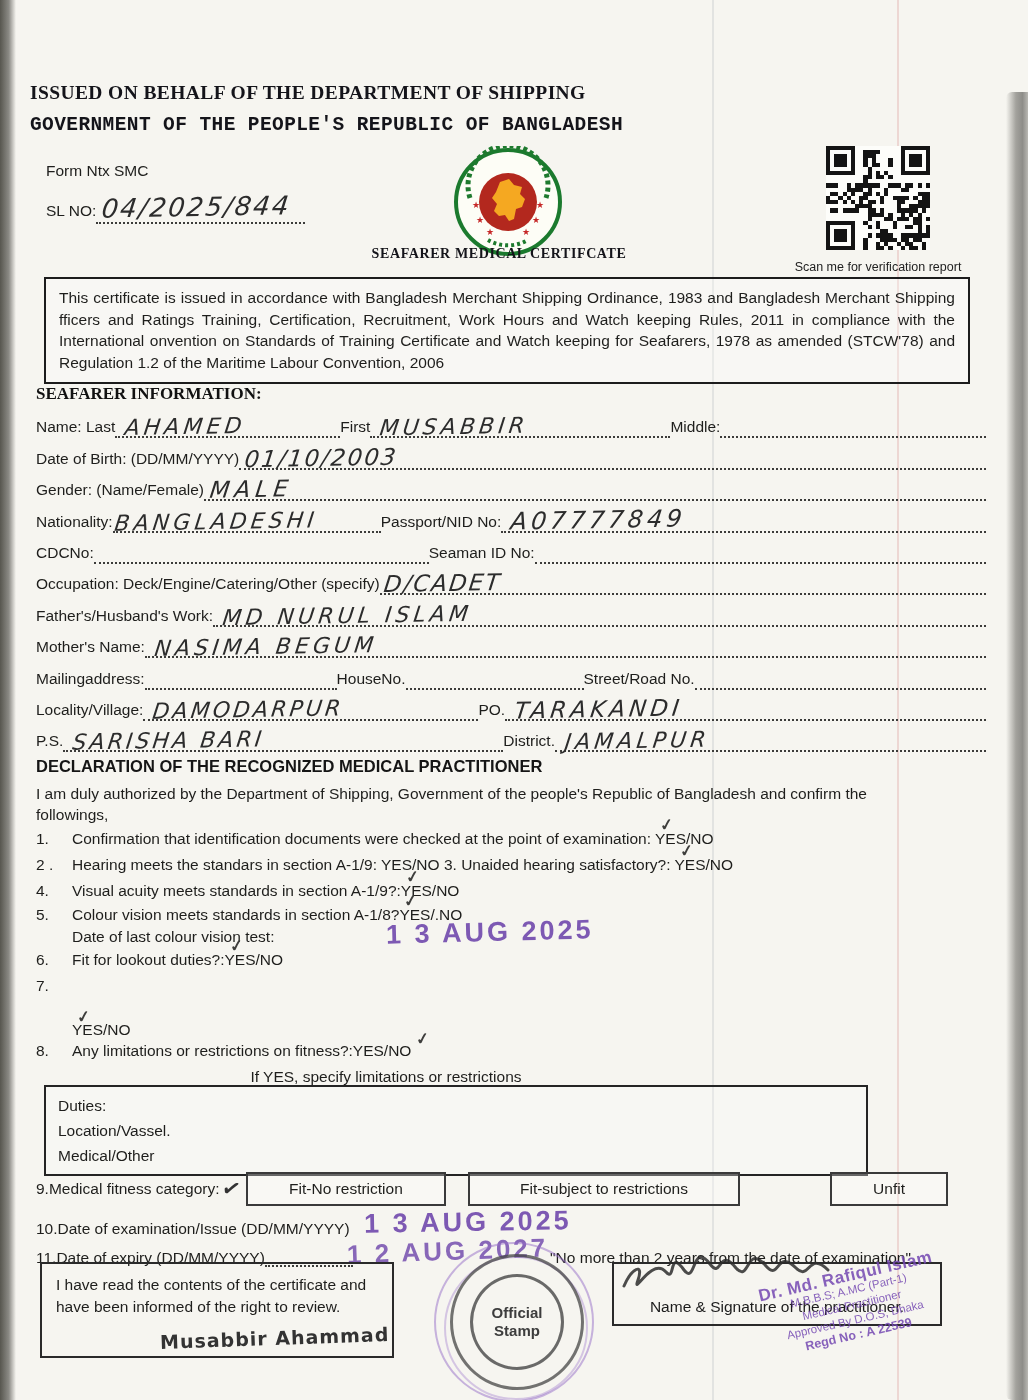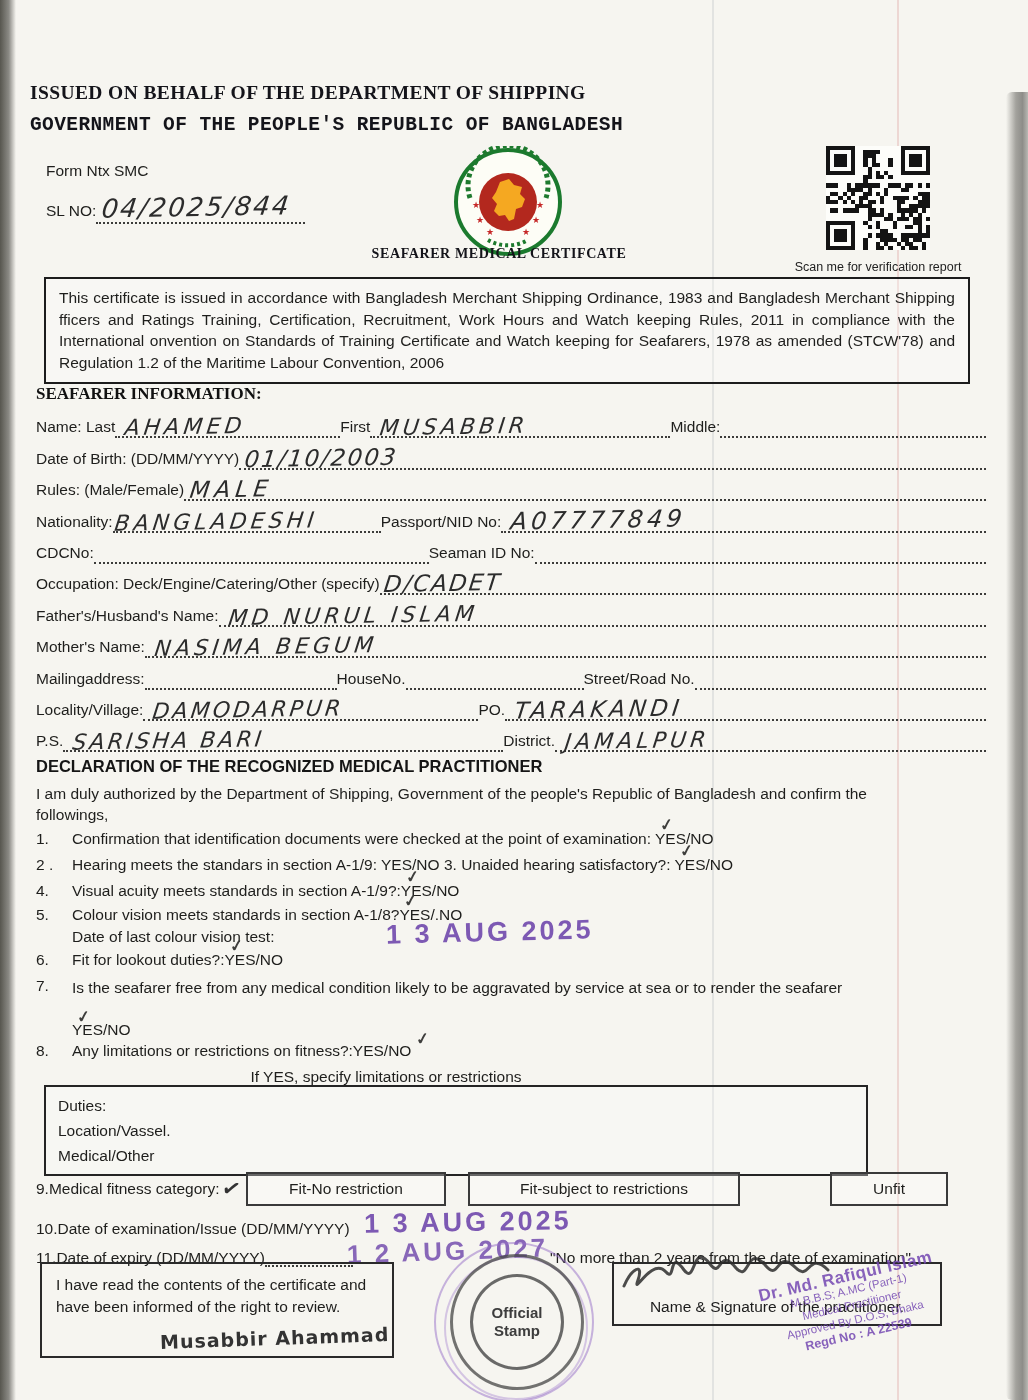--- a/index.html
+++ b/index.html
@@ -328,21 +328,21 @@
       <span class="lbl">Middle:</span>
       <span class="dots" style="flex:1;"></span>
     </div>
     <div class="frow">
       <span class="lbl">Date of Birth: (DD/MM/YYYY)</span>
       <span class="dots" style="flex:1;">
           <span class="hw" style="font-size:23px;left:6px;">01/10/2003</span>
         </span>
     </div>
     <div class="frow">
-      <span class="lbl">Rules: (Male/Female)</span>
+      <span class="lbl">Gender: (Name/Female)</span>
       <span class="dots" style="flex:1;">
           <span class="hw" style="font-size:23px;left:6px;letter-spacing:5px;">MALE</span>
         </span>
     </div>
     <div class="frow">
       <span class="lbl">Nationality:</span>
       <span class="dots" style="flex:0 0 268px;">
           <span class="hw" style="font-size:22px;left:2px;letter-spacing:4px;">BANGLADESHI</span>
         </span>
       <span class="lbl">Passport/NID No:</span>
@@ -356,21 +356,21 @@
       <span class="lbl">Seaman ID No:</span>
       <span class="dots" style="flex:1;"></span>
     </div>
     <div class="frow">
       <span class="lbl">Occupation: Deck/Engine/Catering/Other (specify)</span>
       <span class="dots" style="flex:1;">
           <span class="hw" style="font-size:23px;left:4px;">D/CADET</span>
         </span>
     </div>
     <div class="frow">
-      <span class="lbl">Father's/Husband's Name:</span>
+      <span class="lbl">Father's/Husband's Work:</span>
       <span class="dots" style="flex:1;">
           <span class="hw" style="font-size:22px;letter-spacing:4px;">MD NURUL ISLAM</span>
         </span>
     </div>
     <div class="frow">
       <span class="lbl">Mother's Name:</span>
       <span class="dots" style="flex:1;">
           <span class="hw" style="font-size:22px;letter-spacing:4px;">NASIMA BEGUM</span>
         </span>
     </div>
@@ -434,21 +434,21 @@
     </div>
     <div class="stamp" style="position:absolute;left:350px;top:160px;font-size:27px;transform:rotate(-1.5deg);">1 3 AUG 2025</div>
     <div class="ditem" style="top:194px;">
       <span class="num">6.</span>
       <span>Fit for lookout duties?:</span>
       <span class="yn" style="margin-left:0;"><span class="tick">✓</span><span>YES/NO</span></span>
     </div>
     <div class="ditem" style="top:220px;">
       <span class="num">7.</span>
       <span style="line-height:21px;">
-        <span>Is the seafarer free from any medical condition likely to be aggravated by service at sea or to render the seafarer</span><br>
+        <br>
         <br>
         <span class="yn" style="margin-left:0;"><span class="tick">✓</span><span>YES/NO</span></span>
       </span>
     </div>
     <div class="ditem" style="top:285px;">
       <span class="num">8.</span>
       <span>Any limitations or restrictions on fitness?:</span>
       <span class="yn" style="margin-left:0;"><span class="tick after">✓</span><span>YES/NO</span></span>
     </div>
     <div style="position:absolute;top:311px;left:0;width:700px;text-align:center;">If YES, specify limitations or restrictions</div>

